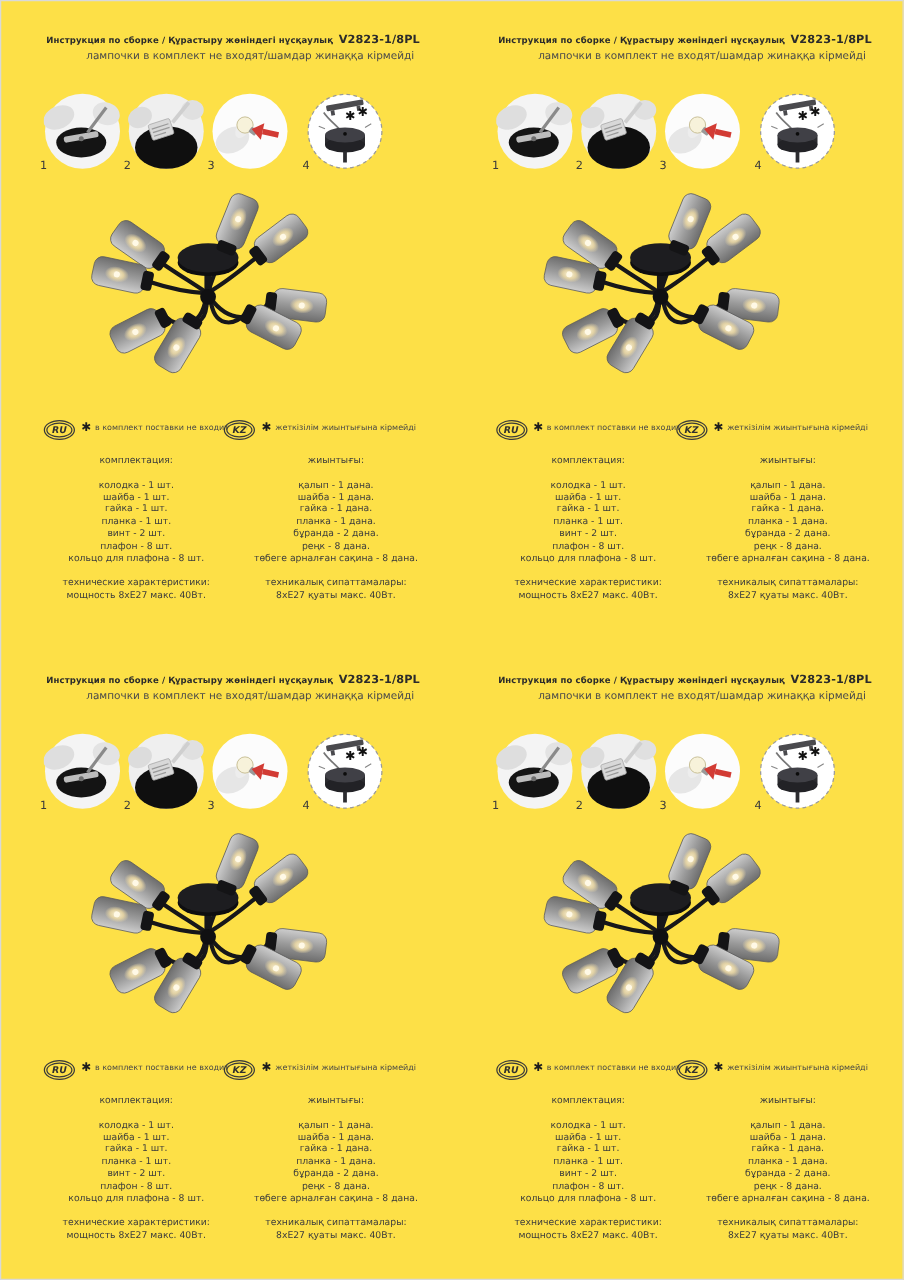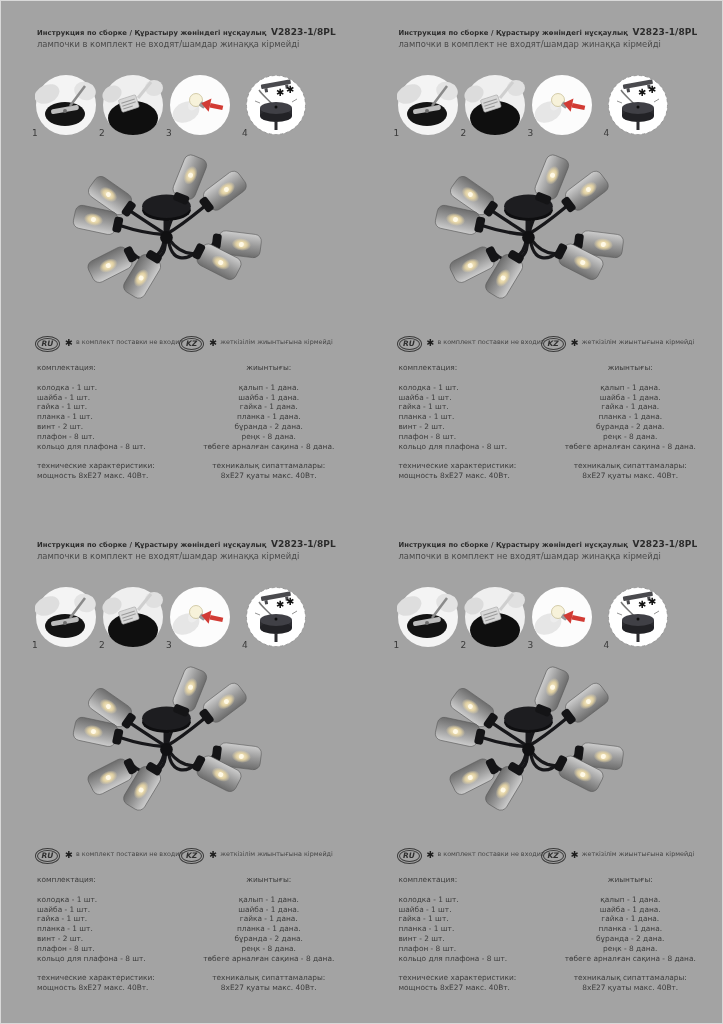--- a/index.html
+++ b/index.html
@@ -1,52 +1,52 @@
 <!DOCTYPE html>
 <html><head>
 <meta charset="utf-8">
 <style>
   html,body{margin:0;padding:0;background:#e9e9e9;}
   .page{
     position:relative;
     width:723px;height:1024px;
     margin:0 auto;
-    background:#a3a3a3;
+    background:#fde047;
     box-sizing:border-box;
     border:1px solid #d9d9d9;
     display:grid;
     grid-template-columns:1fr 1fr;
     grid-template-rows:1fr 1fr;
     font-family:"DejaVu Sans","Liberation Sans",sans-serif;
     color:#333;
     overflow:hidden;
   }
   .quadrant{position:relative;width:361.5px;height:512px;overflow:hidden;}
   .q-header{position:absolute;top:26px;left:36px;right:14px;}
   .q-title{font-size:6.8px;font-weight:bold;color:#2b2b2b;white-space:nowrap;letter-spacing:.1px;}
   .q-title .model{font-size:9px;margin-left:2px;}
-  .q-subtitle{font-size:8.4px;color:#4a4a4a;margin-top:1.5px;white-space:nowrap;}
+  .q-subtitle{font-size:8.4px;color:#4a4a4a;margin-top:1.5px;white-space:nowrap;margin-left:32px;}
   .steps{position:absolute;top:73px;left:34px;display:flex;gap:5px;align-items:flex-start;}
   .step{position:relative;width:62px;height:62px;}
   .step.last{margin-left:9px;}
   .step svg{display:block;width:62px;height:62px;}
   .step-num{position:absolute;left:-3px;bottom:-2px;font-size:9px;color:#3a3a3a;}
   .product{position:absolute;top:146px;left:36px;width:292px;height:176px;}
   .product svg{display:block;width:100%;height:100%;}
   .legend{position:absolute;top:337px;left:36px;right:6px;display:flex;align-items:center;}
   .legend-group{display:flex;align-items:flex-start;}
   .legend-group.ru{width:144px;flex:none;}
   .badge{display:inline-flex;align-items:center;justify-content:center;
     padding:1px 4px;border:1.1px solid #3a3a3a;border-radius:50%;
     font-size:7.5px;font-weight:bold;font-style:italic;color:#2f2f2f;
     outline:0.8px solid #3a3a3a;outline-offset:1.3px;line-height:8px;min-width:11px;}
   .star{font-size:9.5px;font-weight:bold;color:#1d1d1d;margin:0 3px 0 7px;line-height:9px;}
   .note{font-size:6.4px;color:#454545;white-space:nowrap;}
   .lists{position:absolute;top:362px;left:36px;right:6px;display:flex;font-size:7.4px;line-height:9.8px;color:#3c3c3c;}
-  .col.ru{width:144px;flex:none;}
+  .col.ru{width:144px;flex:none;text-align:center;}
   .col.kz{flex:1;text-align:center;}
   .list-heading{margin-bottom:10px;}
   .tech-heading{margin-top:10px;}
   .li{white-space:nowrap;}
 </style>
 </head>
 <body>
 
 <div class="page" id="page-grid">
   <div class="quadrant">

